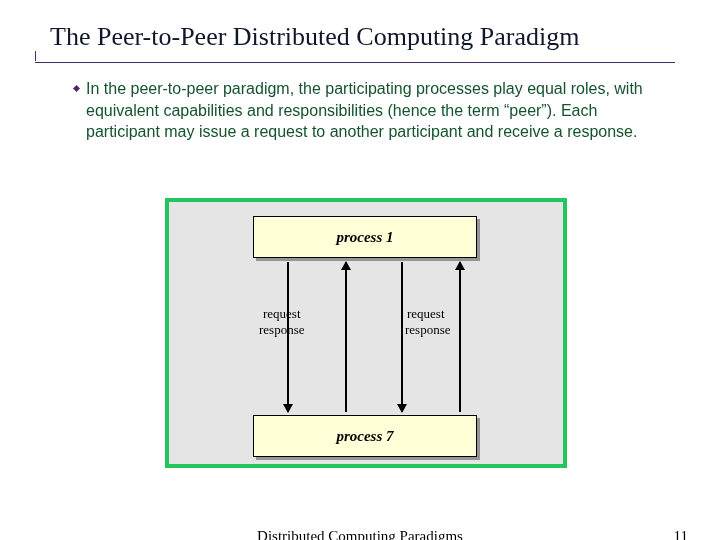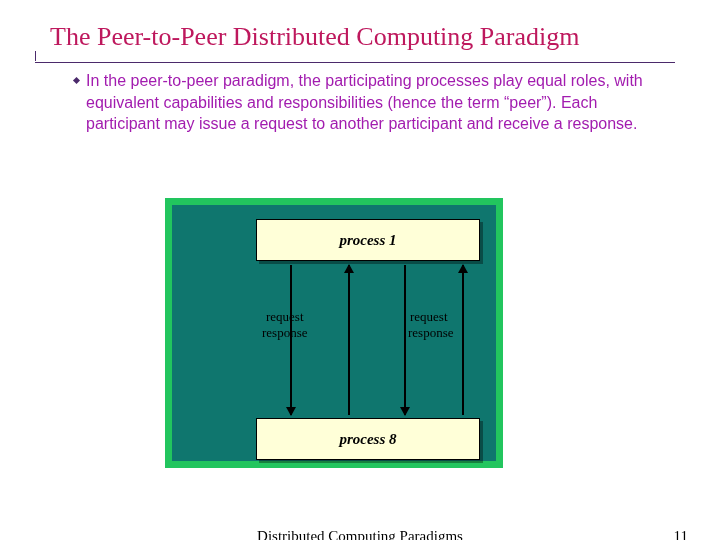--- a/index.html
+++ b/index.html
@@ -19,21 +19,21 @@
     box-sizing: border-box;
   }
   .title-wrap {
     position: absolute;
     left: 50px;
     top: 22px;
     width: 630px;
   }
   .title {
     font-size: 26px;
-    color: #be185d;
+    color: #0f172a;
     line-height: 1.15;
   }
   .title-rule {
     border: none;
     border-top: 1px solid #4b2a6b;
     margin: 6px 0 0 0;
     width: 640px;
     position: absolute;
     left: 35px;
     top: 56px;
@@ -42,35 +42,35 @@
     position: absolute;
     left: 35px;
     top: 51px;
     width: 1px;
     height: 10px;
     background: #4b2a6b;
   }
   .body {
     position: absolute;
     left: 86px;
-    top: 70px;
+    top: 78px;
     width: 580px;
     font-family: "Comic Sans MS", "Trebuchet MS", Arial, sans-serif;
     font-size: 16px;
     line-height: 1.35;
-    color: #a21caf;
+    color: #14532d;
   }
   .diagram {
     position: absolute;
     left: 165px;
     top: 198px;
-    width: 338px;
+    width: 402px;
     height: 270px;
-    background: #0f766e;
-    border: 7px solid #22c55e;
+    background: #e5e5e5;
+    border: 4px solid #22c55e;
     box-sizing: border-box;
   }
   .proc-box {
     position: absolute;
     background: #ffffd8;
     border: 1px solid #000;
     box-shadow: 3px 3px 0 rgba(0,0,0,0.35);
     text-align: center;
     font-family: "Times New Roman", serif;
     font-weight: bold;
@@ -152,21 +152,21 @@
   <div class="title-tick"></div>
   <hr class="title-rule">
 
   <div class="body">
     <div class="bullet-dot"></div>
     <span>In the peer-to-peer paradigm, the participating processes play equal roles, with equivalent capabilities and responsibilities (hence the term “peer”).  Each participant may issue a request to another participant and receive a response.</span>
   </div>
 
   <div class="diagram">
     <div class="proc-box proc1">process 1</div>
-    <div class="proc-box proc2">process 8</div>
+    <div class="proc-box proc2">process 7</div>
 
     <div class="arrow-down a1"></div>
     <div class="arrow-up a2"></div>
     <div class="arrow-down a3"></div>
     <div class="arrow-up a4"></div>
 
     <div class="lbl lbl-req-l">request</div>
     <div class="lbl lbl-resp-l">response</div>
     <div class="lbl lbl-req-r">request</div>
     <div class="lbl lbl-resp-r">response</div>

